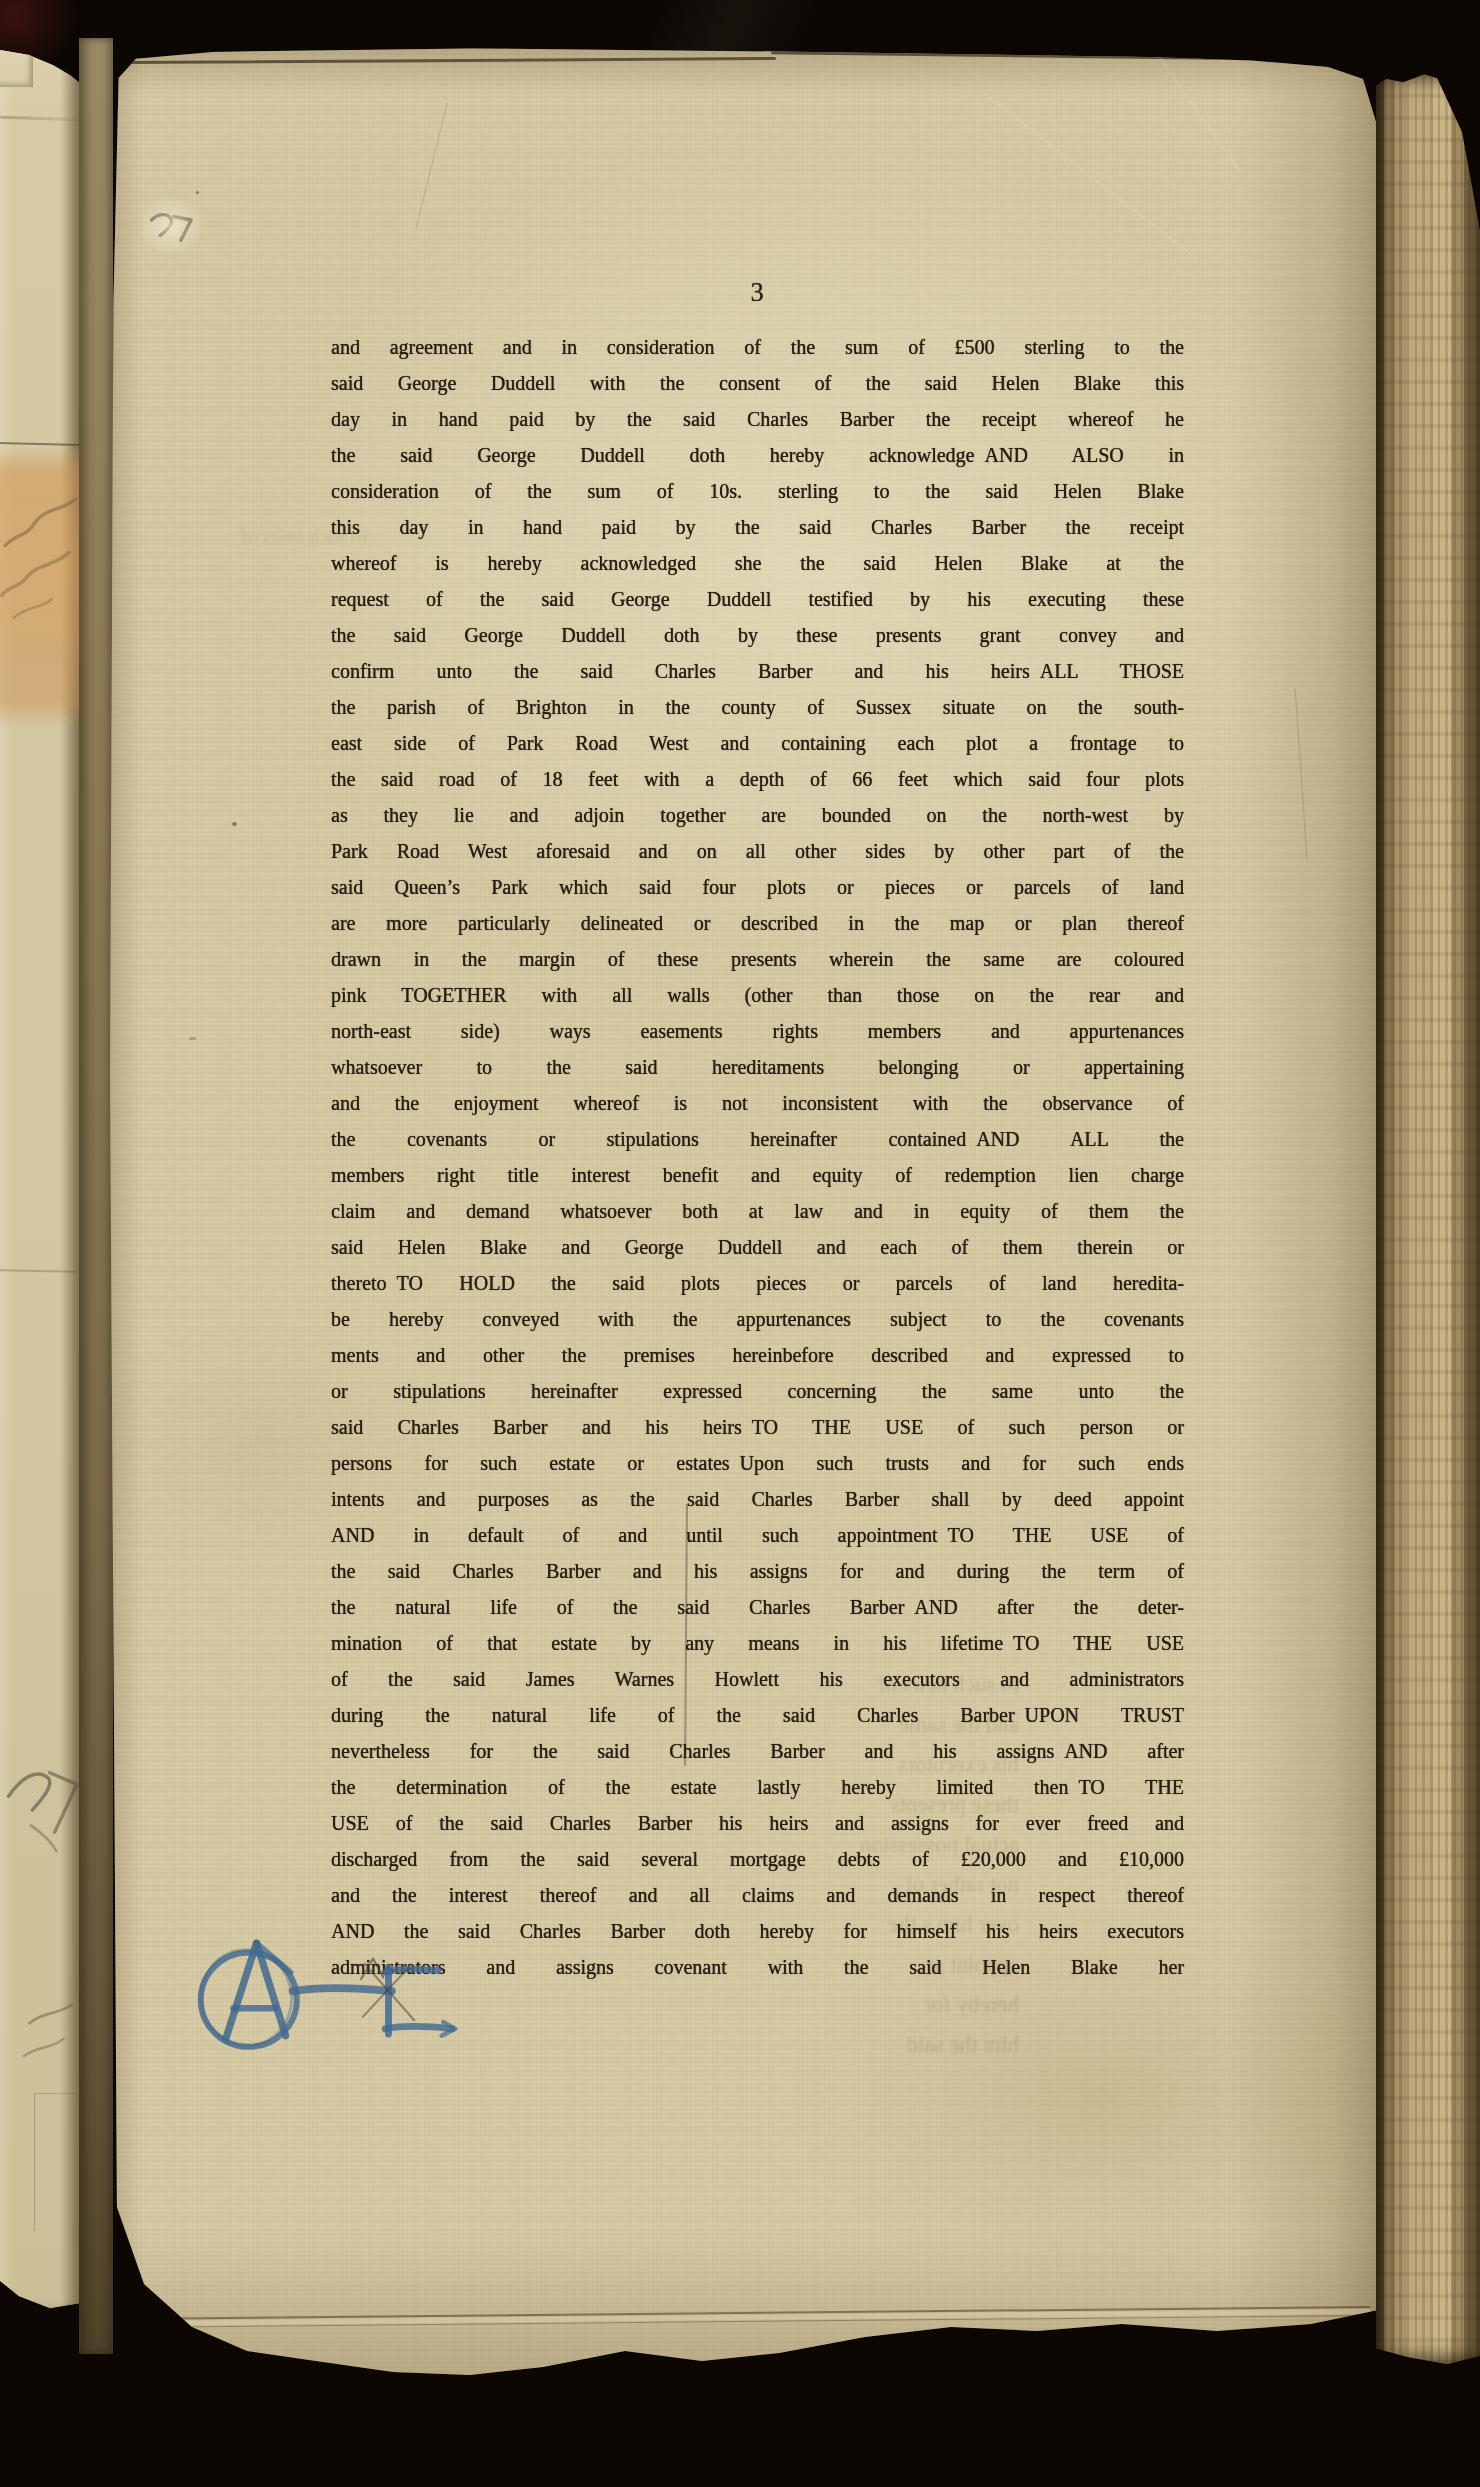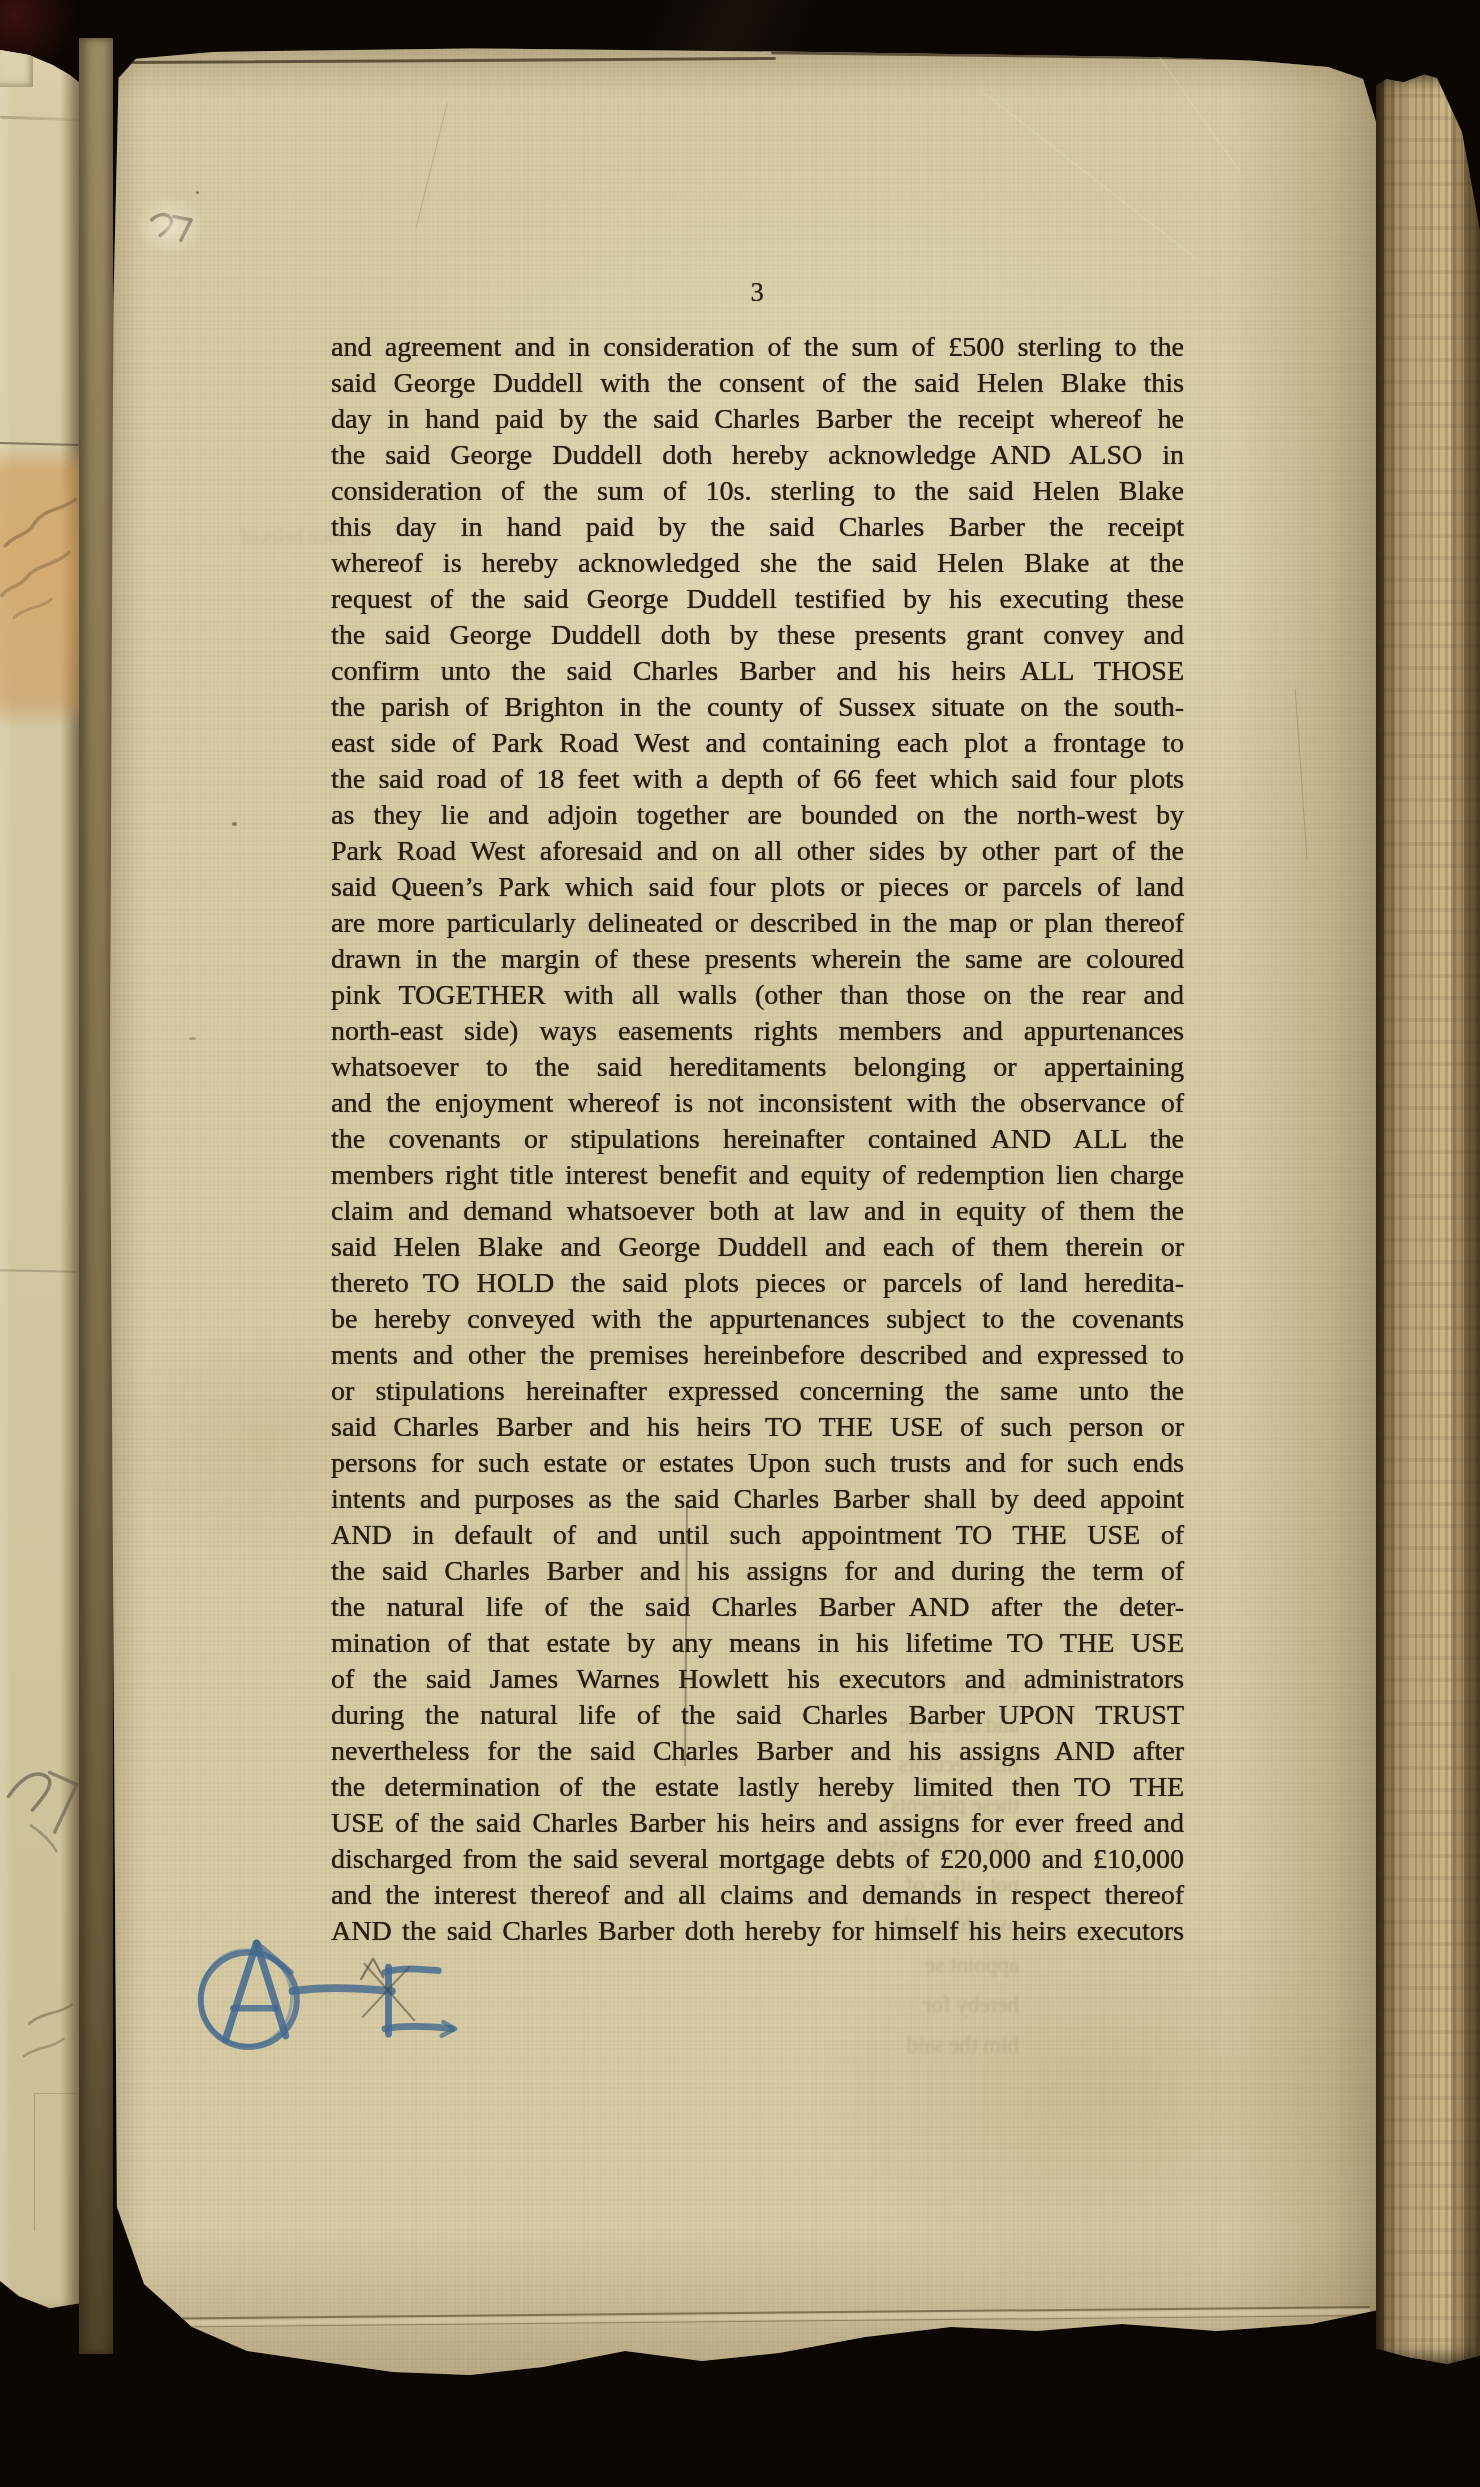--- a/index.html
+++ b/index.html
@@ -122,21 +122,21 @@
     position:absolute;left:221px;top:232px;width:853px;z-index:3;
     color:#281f12;
   }
   .page-number{
     text-align:center;font-size:26.6px;letter-spacing:0.9px;
     margin-bottom:20.6px;
     text-shadow:0 0 0.9px rgba(40,30,18,.7);
   }
   .doc-lines{width:100%;}
   .doc-lines .line{
-    font-size:28px;line-height:36px;height:36px;
+    font-size:20px;line-height:36px;height:36px;
     text-align:justify;text-align-last:justify;
     white-space:normal;
     text-shadow:0 0 0.9px rgba(40,30,18,.75), 0.3px 0 0 rgba(40,30,18,.5);
   }
 
   
   .ghost-block{
     position:absolute;left:197px;top:1620px;width:712px;z-index:1;
     transform:scaleX(-1);
     color:rgba(96,80,48,.16);
@@ -272,20 +272,21 @@
           <div class="line">the natural life of the said Charles Barber AND after the deter-</div>
           <div class="line">mination of that estate by any means in his lifetime TO THE USE</div>
           <div class="line">of the said James Warnes Howlett his executors and administrators</div>
           <div class="line">during the natural life of the said Charles Barber UPON TRUST</div>
           <div class="line">nevertheless for the said Charles Barber and his assigns AND after</div>
           <div class="line">the determination of the estate lastly hereby limited then TO THE</div>
           <div class="line">USE of the said Charles Barber his heirs and assigns for ever freed and</div>
           <div class="line">discharged from the said several mortgage debts of £20,000 and £10,000</div>
           <div class="line">and the interest thereof and all claims and demands in respect thereof</div>
           <div class="line">AND the said Charles Barber doth hereby for himself his heirs executors</div>
+          <div class="line">administrators and assigns covenant with the said Helen Blake her</div>
         </div>
     </div>
 
     <div class="vert-crease"></div>
     <div class="crease-bottom">
       <div class="l1"></div>
       <div class="hi"></div>
       <div class="l2"></div>
     </div>
 

